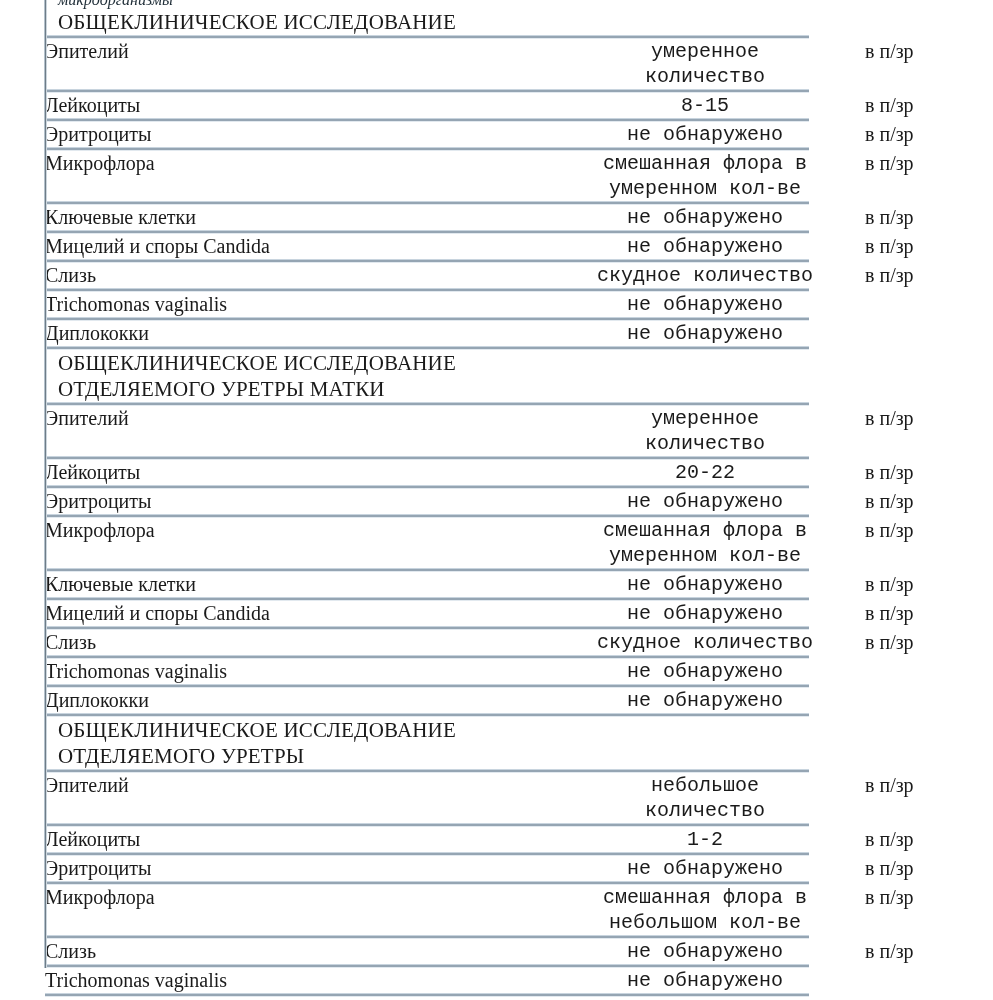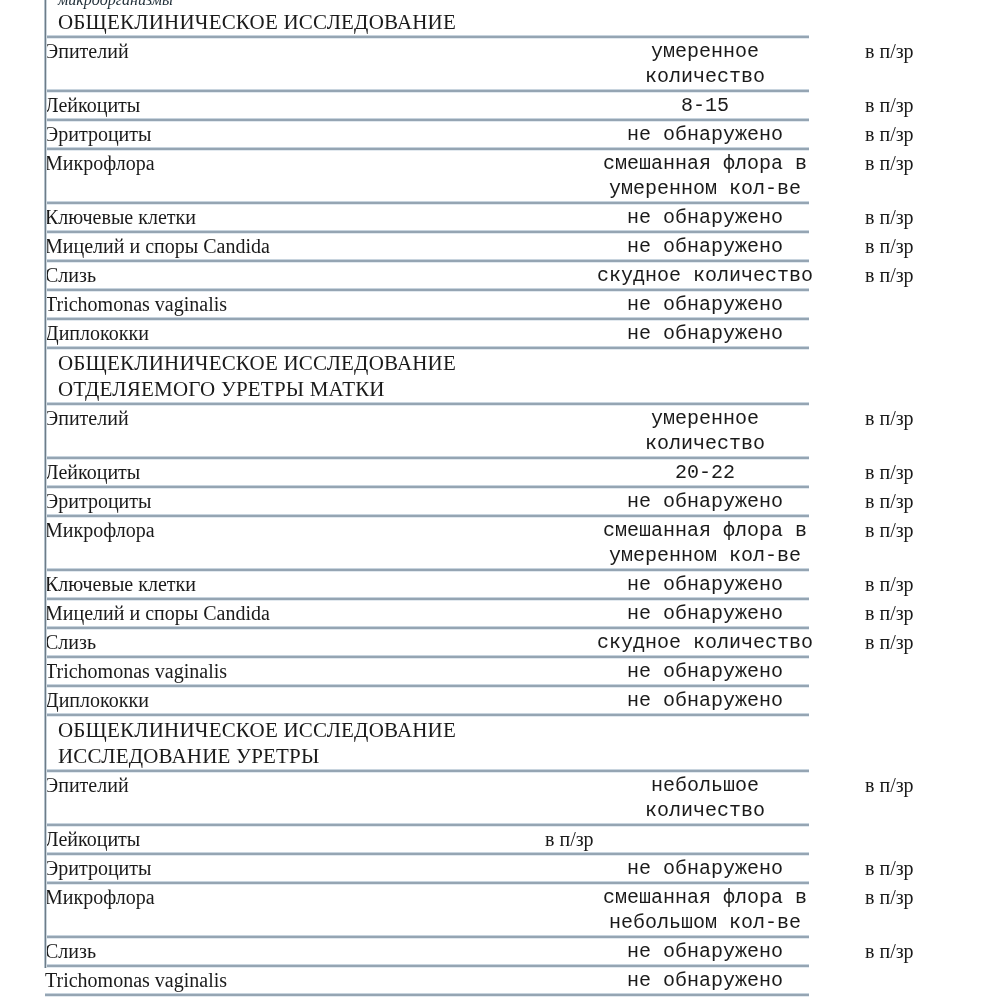--- a/index.html
+++ b/index.html
@@ -227,33 +227,34 @@
 
     <div class="row">
       <div class="c name">Диплококки</div>
       <div class="c val"><span class="vspan">не обнаружено</span></div>
       <div class="c unit"></div>
     </div>
     <div class="sep"></div>
 
     <div class="heading">
       <div>ОБЩЕКЛИНИЧЕСКОЕ ИССЛЕДОВАНИЕ</div>
-      <div>ИССЛЕДОВАНИЕ УРЕТРЫ</div>
+      <div>ОТДЕЛЯЕМОГО УРЕТРЫ</div>
     </div>
     <div class="sep"></div>
 
     <div class="row">
       <div class="c name">Эпителий</div>
       <div class="c val"><span class="vspan">небольшое количество</span></div>
       <div class="c unit">в п/зр</div>
     </div>
     <div class="sep"></div>
 
     <div class="row">
       <div class="c name">Лейкоциты</div>
+      <div class="c val"><span class="vspan">1-2</span></div>
       <div class="c unit">в п/зр</div>
     </div>
     <div class="sep"></div>
 
     <div class="row">
       <div class="c name">Эритроциты</div>
       <div class="c val"><span class="vspan">не обнаружено</span></div>
       <div class="c unit">в п/зр</div>
     </div>
     <div class="sep"></div>

